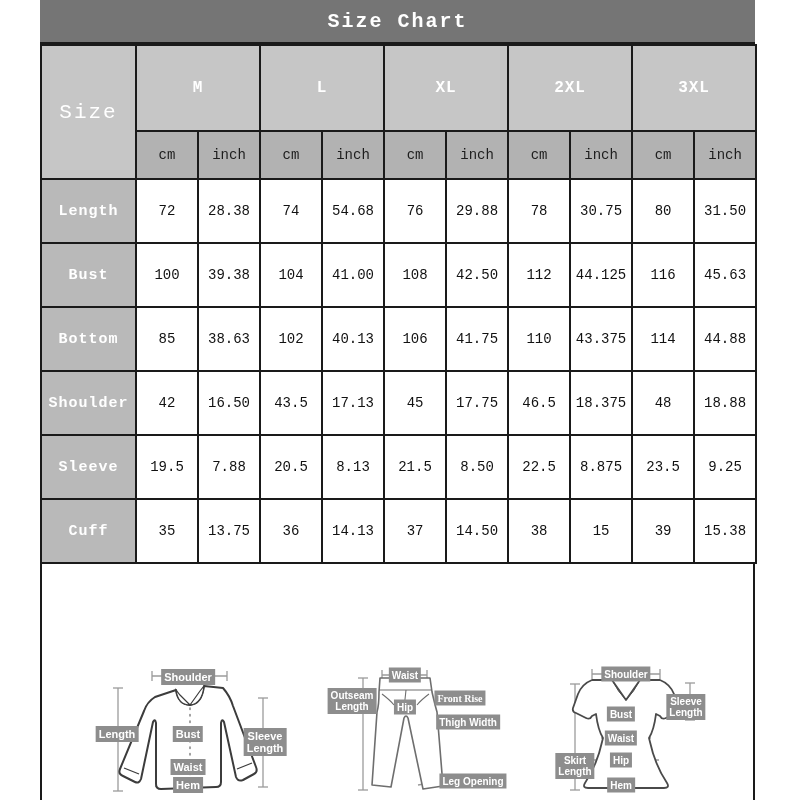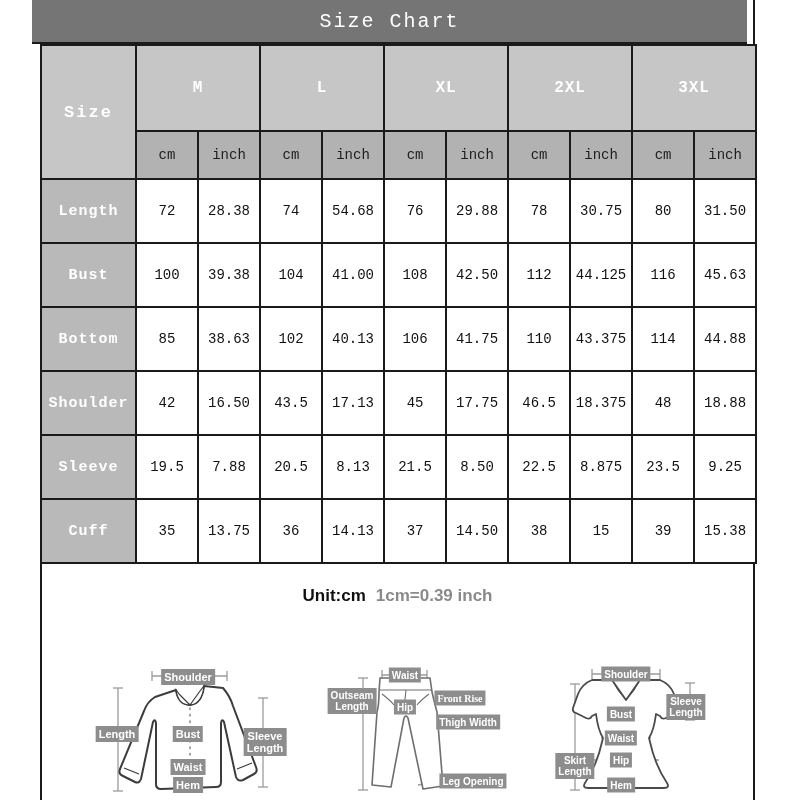--- a/index.html
+++ b/index.html
@@ -3,35 +3,35 @@
 <meta charset="utf-8">
 <style>
   html,body { margin:0; padding:0; }
   body { width:800px; height:800px; background:#ffffff; font-family:"Liberation Sans",sans-serif; }
   .sheet { position:relative; width:800px; height:800px; background:#fff; overflow:hidden; }
 
   
   .frame { position:absolute; left:40px; top:0; width:715px; height:800px;
            border-left:2px solid #1a1a1a; border-right:2px solid #1a1a1a; box-sizing:border-box; }
 
-  .titlebar { position:absolute; left:32px; top:0; width:715px; height:44px; box-sizing:border-box;
+  .titlebar { position:absolute; left:40px; top:0; width:715px; height:44px; box-sizing:border-box;
               background:#757575; border-bottom:2px solid #1a1a1a;
               display:flex; align-items:center; justify-content:center;
-              color:#ffffff; font-family:"Liberation Mono",monospace; font-size:20px; font-weight:normal; letter-spacing:2px; }
+              color:#ffffff; font-family:"Liberation Mono",monospace; font-size:20px; font-weight:bold; letter-spacing:2px; }
 
   table.size-table { position:absolute; left:40px; top:44px; width:715px;
                      border-collapse:collapse; table-layout:fixed;
                      font-family:"Liberation Mono",monospace; }
   table.size-table td { border:2px solid #1a1a1a; text-align:center; vertical-align:middle; padding:0; overflow:hidden; }
   col.c-label { width:95px; }
   col.c-val   { width:62px; }
   tr.r-sizes td { height:84px; }
   tr.r-units td { height:46px; }
   tr.r-data  td { height:62px; }
-  td.corner   { background:#c6c6c6; color:#ffffff; font-size:17px; font-weight:bold; letter-spacing:2px; }
+  td.corner   { background:#c6c6c6; color:#ffffff; font-size:21px; font-weight:normal; letter-spacing:2px; }
   td.size-h   { background:#c6c6c6; color:#ffffff; font-size:16px; font-weight:bold; letter-spacing:1px; }
   td.unit-h   { background:#b2b2b2; color:#1d1d1d; font-size:14px; }
   td.rlabel   { background:#b9b9b9; color:#ffffff; font-size:15px; font-weight:bold; letter-spacing:1px; }
   td.val      { background:#ffffff; color:#111111; font-size:14px; }
 
   .notes { position:absolute; left:40px; top:586px; width:715px; text-align:center; }
   .note1 { font-size:17px; font-weight:bold; color:#111; line-height:20px; }
   .note1 .conv { color:#8a8a8a; margin-left:10px; }
   .note2 { font-size:17px; font-weight:bold; color:#111; line-height:24px; }
 
@@ -160,23 +160,20 @@
         <td class="val">14.50</td>
         <td class="val">38</td>
         <td class="val">15</td>
         <td class="val">39</td>
         <td class="val">15.38</td>
       </tr>
     </tbody>
   </table>
 
   <div class="notes">
-    <div class="note1">
-      <span class="unit">Unit:cm</span><span class="conv">1cm=0.39 inch</span>
-    </div>
   </div>
 
   <svg class="dg" style="left:100px; top:650px;" width="180" height="150" viewBox="0 0 180 150">
     <g stroke="#9b9b9b" stroke-width="1.3" fill="none">
       <line x1="52" y1="26" x2="127" y2="26"></line>
         <line x1="52" y1="21" x2="52" y2="31"></line>
         <line x1="127" y1="21" x2="127" y2="31"></line>
       <line x1="18" y1="38" x2="18" y2="141"></line>
         <line x1="13" y1="38" x2="23" y2="38"></line>
         <line x1="13" y1="141" x2="23" y2="141"></line>

